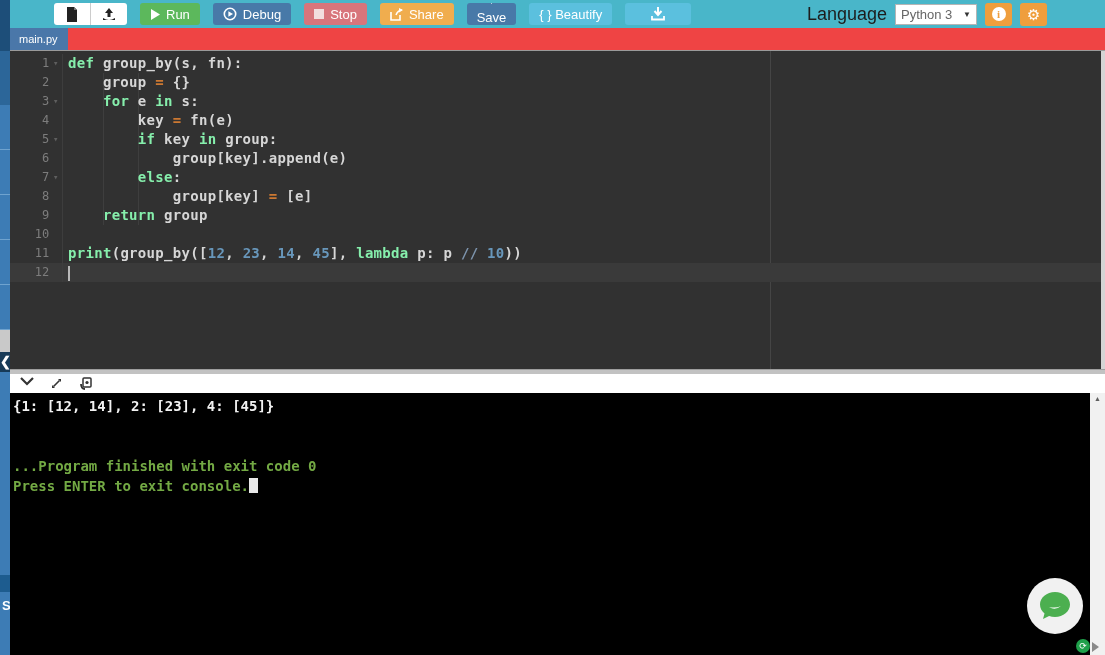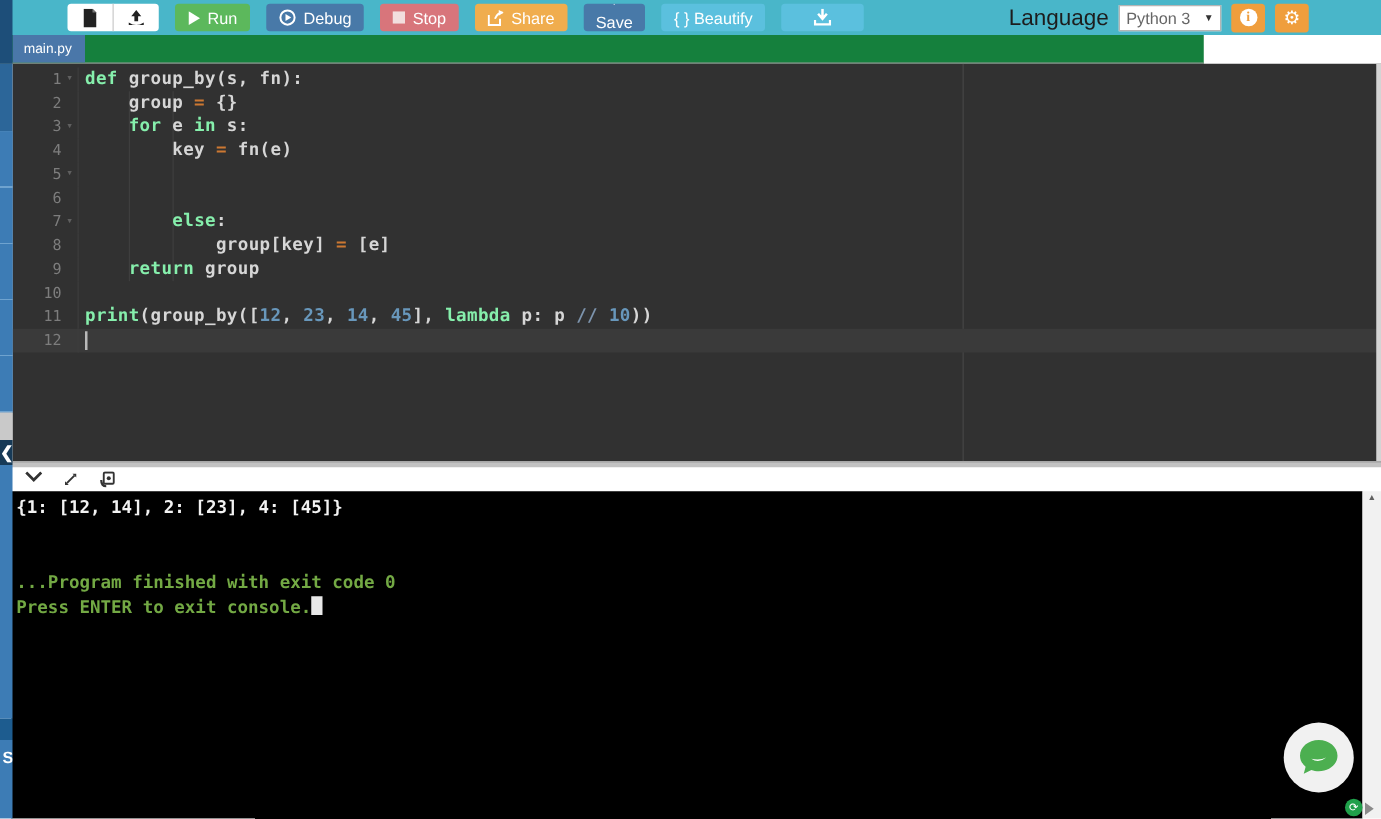--- a/index.html
+++ b/index.html
@@ -42,22 +42,22 @@
     display:flex; align-items:center; justify-content:center; color:#ffffff;
   }
   .info-disc {
     width:14px; height:14px; border-radius:50%; background:#ffffff; color:#ef9e3d;
     font-size:11px; font-weight:bold; display:flex; align-items:center; justify-content:center;
     font-family:"Liberation Serif", serif;
   }
   .gear-glyph { font-size:15px; line-height:1; }
   
   .tabbar {
-    position:absolute; left:0; top:28px; width:963px; height:23px;
-    background:#15803d; border-bottom:1px solid #9a9a9a; padding-left:10px;
+    position:absolute; left:0; top:28px; width:1105px; height:23px;
+    background:#ef4444; border-bottom:1px solid #9a9a9a; padding-left:10px;
   }
   .tab {
     display:inline-block; height:22px; line-height:22px; background:#4a77a9;
     color:#ffffff; font-size:11px; padding:0 9px; min-width:58px;
   }
   
   .left-strip { position:absolute; left:0; top:0; width:10px; height:655px; z-index:30; }
   .ls-seg { position:absolute; left:0; width:10px; }
   .ls-a { top:0;   height:51px;  background:#1d4e79; }
   .ls-b { top:51px; height:54px; background:#2c6699; }
@@ -266,26 +266,28 @@
             <span class="lnum">4</span>
             <span class="fold"></span>
           </span>
           <span class="cline"><span class="tk-p">        key </span><span class="tk-o">=</span><span class="tk-p"> fn(e)</span></span>
         </div>
         <div class="ed-row">
           <span class="gut">
             <span class="lnum">5</span>
             <span class="fold">▾</span>
           </span>
+          <span class="cline"><span class="tk-p">        </span><span class="tk-k">if</span><span class="tk-p"> key </span><span class="tk-k">in</span><span class="tk-p"> group:</span></span>
         </div>
         <div class="ed-row">
           <span class="gut">
             <span class="lnum">6</span>
             <span class="fold"></span>
           </span>
+          <span class="cline"><span class="tk-p">            group[key].append(e)</span></span>
         </div>
         <div class="ed-row">
           <span class="gut">
             <span class="lnum">7</span>
             <span class="fold">▾</span>
           </span>
           <span class="cline"><span class="tk-p">        </span><span class="tk-k">else</span><span class="tk-p">:</span></span>
         </div>
         <div class="ed-row">
           <span class="gut">

